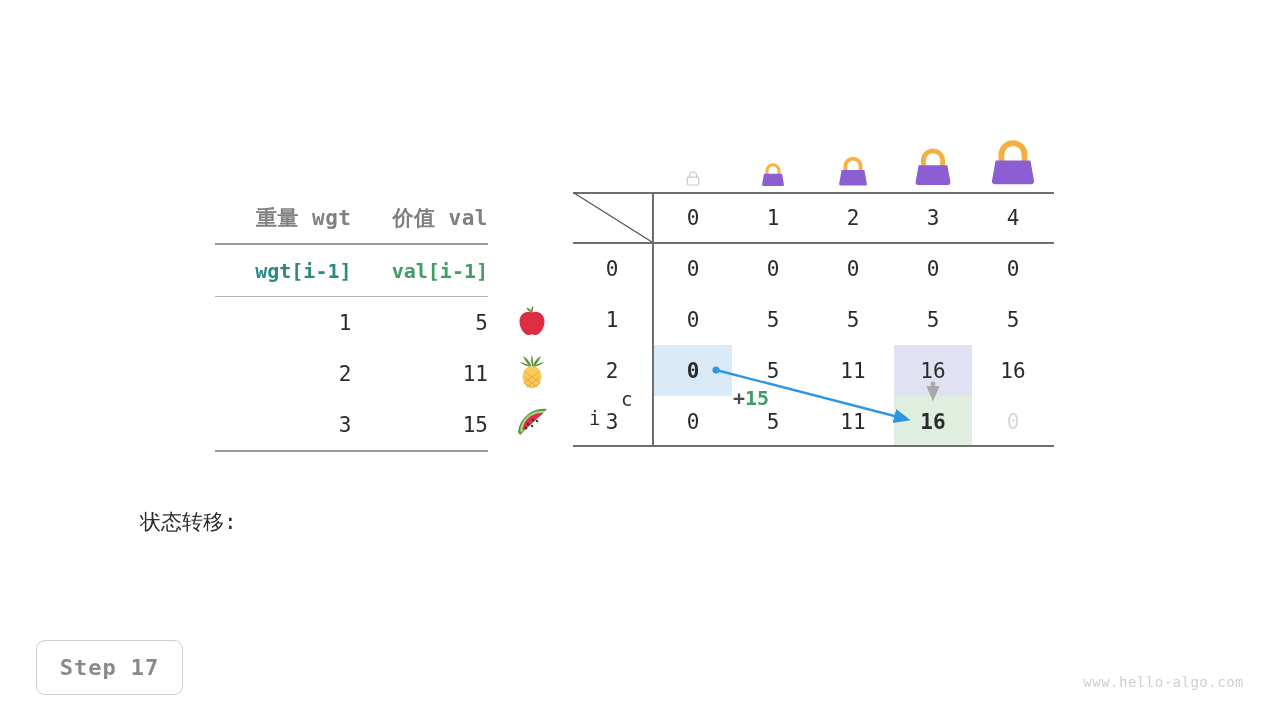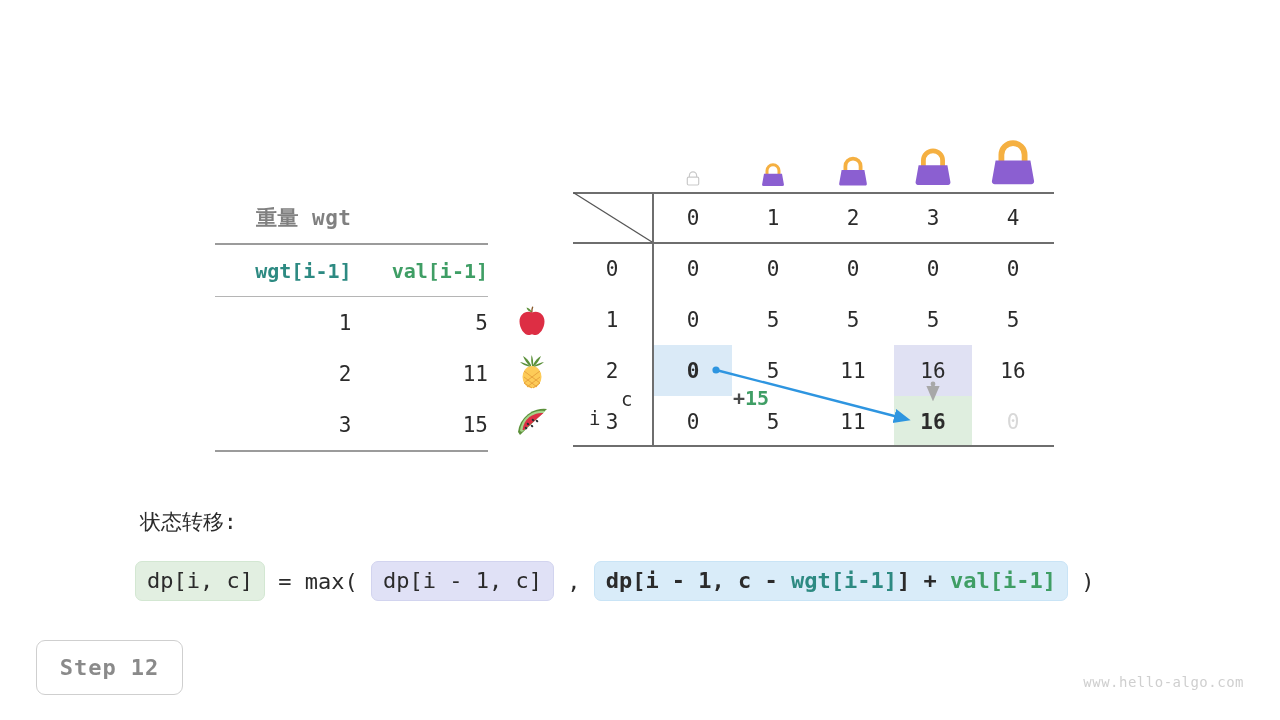--- a/index.html
+++ b/index.html
@@ -95,20 +95,21 @@
   svg.overlay { position: absolute; left: 0; top: 0; width: 1280px; height: 720px; pointer-events: none; }
 </style>
 </head>
 <body>
 
 <div id="stage">
 
   <div id="item-table">
     <div class="it-row it-head">
       <div class="it-cell">重量 wgt</div>
+      <div class="it-cell">价值 val</div>
     </div>
     <div class="rule"></div>
     <div class="it-row it-sub">
       <div class="it-cell it-cell-wgt">wgt[i-1]</div>
       <div class="it-cell it-cell-val">val[i-1]</div>
     </div>
     <div class="rule thin"></div>
     <div class="it-row">
       <div class="it-cell">1</div>
       <div class="it-cell">5</div>
@@ -266,26 +267,18 @@
 
     <circle cx="716" cy="370" r="3.6" fill="#2e95e0"></circle>
     <line x1="718" y1="370.5" x2="906" y2="419" stroke="#2e95e0" stroke-width="2.4" marker-end="url(#ahBlue)"></line>
 
     <circle cx="933" cy="384" r="2.4" fill="#a8a8a8"></circle>
     <line x1="933" y1="385" x2="933" y2="397" stroke="#a8a8a8" stroke-width="2.2" marker-end="url(#ahGray)"></line>
   </svg>
 
   <div id="state-label">状态转移:</div>
 
-  <div id="formula">
-    <span class="box box-green">dp[i, c]</span>
-    <span class="tok"> = max( </span>
-    <span class="box box-purple">dp[i - 1, c]</span>
-    <span class="tok"> , </span>
-    <span class="box box-blue"><span>dp[i - 1, c - </span><span class="wgt">wgt[i-1]</span><span>] + </span><span class="val">val[i-1]</span></span>
-    <span class="tok"> )</span>
-  </div>
-
-  <div id="step-badge">Step 12</div>
+
+  <div id="step-badge">Step 17</div>
 
   <div id="watermark">www.hello-algo.com</div>
 
 </div>
 
 </body></html>

